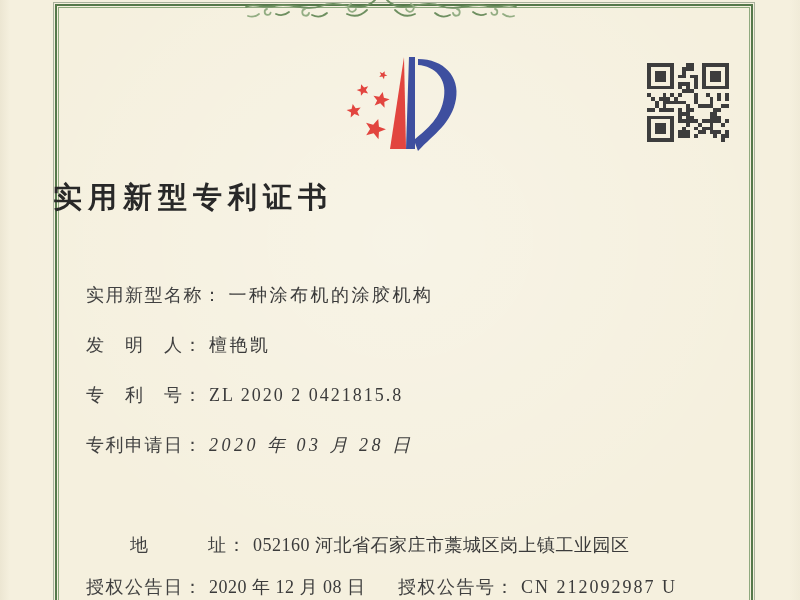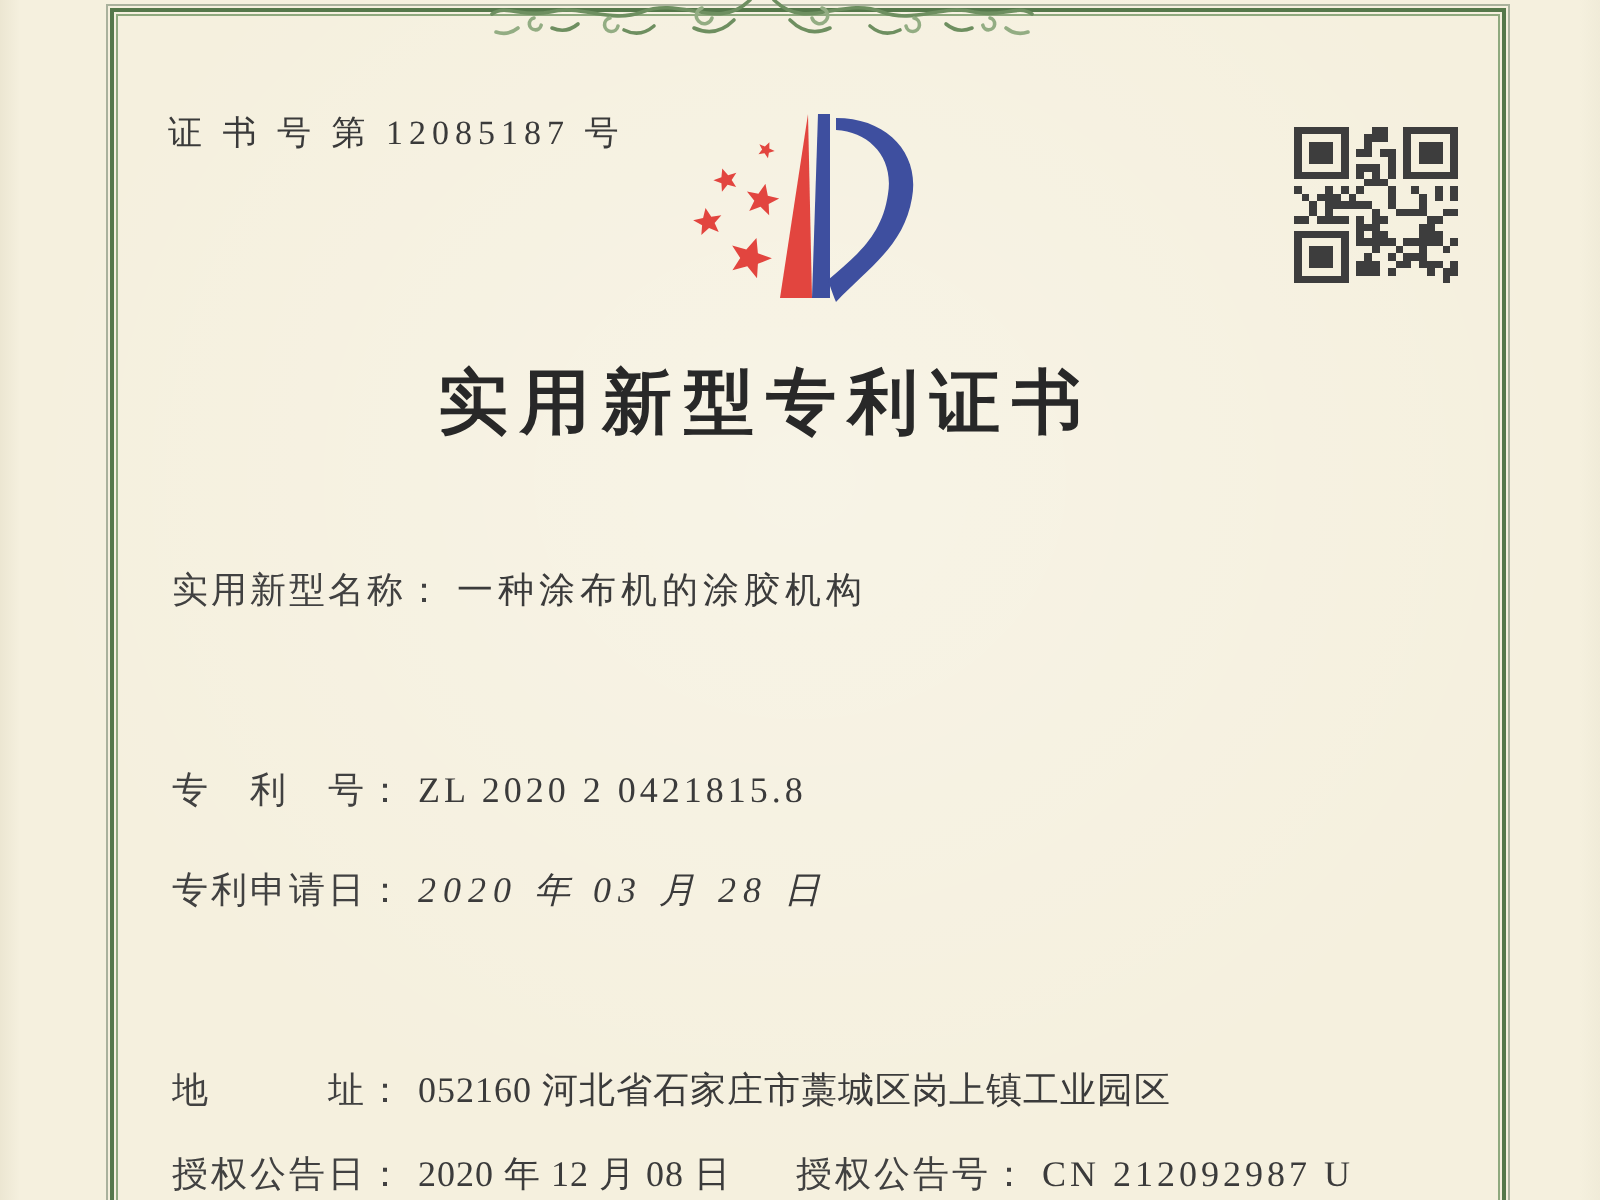--- a/index.html
+++ b/index.html
@@ -23,34 +23,34 @@
 
   .cert-number{
     position:absolute;left:84px;top:55px;
     font-size:17px;letter-spacing:3px;color:#3a3a3a;
   }
   .logo{position:absolute;left:338px;top:50px;width:130px;height:107px;}
   .qr{position:absolute;left:639px;top:56px;width:98px;height:93px;}
 
   .title{
     position:absolute;left:53px;top:178px;width:660px;
-    text-align:center;
-    font-size:35px;font-weight:700;letter-spacing:6px;
+    text-align:left;
+    font-size:29px;font-weight:700;letter-spacing:6px;
     color:#282828;
   }
 
   .row{position:absolute;left:86px;font-size:18px;white-space:nowrap;}
   .row .lab{letter-spacing:1.5px;color:#414141;}
   .row .val{margin-left:6px;letter-spacing:2.5px;color:#3b3b3b;text-align:center;}
   .val.v-latin{letter-spacing:2px;}
   .val.v-wide{letter-spacing:3.5px;font-style:italic;}
   .val.v-addr{letter-spacing:0.5px;}
   .val.v-tight{letter-spacing:0.5px;}
   .r1{top:283px;} .r2{top:333px;} .r3{top:383px;}
-  .r4{top:433px;} .r5{top:483px;} .r6{top:533px;}
+  .r4{top:433px;} .r5{top:483px;} .r6{top:533px;margin-left:44px;}
   .r7{top:575px;}
   .grant-no{position:absolute;left:312px;top:0;}
 </style>
 </head>
 <body>
 
 <div class="page">
 
   <div class="frame-a">
     <div class="frame-b">
@@ -65,21 +65,20 @@
       <path d="M190,15 q7,6 15,2"></path>
       <path d="M228,14 q6,5 13,2"></path>
       <path d="M166,6 a4,4 0 1,1 -5,5" stroke="#93ad83"></path>
       <path d="M212,11 a3.4,3.4 0 1,1 -4,4" stroke="#93ad83"></path>
       <path d="M250,11 a3,3 0 1,1 -3.6,3.6" stroke="#93ad83"></path>
       <path d="M258,16 q5,4 11,2" stroke="#93ad83"></path>
     </g>
     <use href="#orn-half" xlink:href="#orn-half" transform="translate(272,0) scale(-1,1)"></use>
   </svg>
 
-  <div class="cert-number">证 书 号 第 12085187 号</div>
 
   <svg class="logo" viewBox="0 0 130 105" xmlns="http://www.w3.org/2000/svg">
     <defs>
       <path id="star" d="M0,-11 L3.2,-3.6 L11,-3.4 L4.9,1.6 L6.8,9 L0,4.6 L-6.8,9 L-4.9,1.6 L-11,-3.4 L-3.2,-3.6 Z"></path>
     </defs>
     <g fill="#e2453f">
       <use href="#star" xlink:href="#star" transform="translate(45,24) rotate(24) scale(0.38)"></use>
       <use href="#star" xlink:href="#star" transform="translate(25,39) rotate(-18) scale(0.55)"></use>
       <use href="#star" xlink:href="#star" transform="translate(43,49) rotate(12) scale(0.75)"></use>
       <use href="#star" xlink:href="#star" transform="translate(16,60) rotate(-10) scale(0.65)"></use>
@@ -215,20 +214,23 @@
         <rect x="2" y="16" width="7" height="7"></rect>
         <rect x="3" y="17" width="5" height="5" fill="#f5f0de"></rect>
         <rect x="4" y="18" width="3" height="3"></rect>
       </svg></div>
 
   <div class="title">实用新型专利证书</div>
 
   <div class="row r1">
     <span class="lab">实用新型名称：</span><span class="val">一种涂布机的涂胶机构</span>
   </div>
+  <div class="row r2">
+    <span class="lab">发　明　人：</span><span class="val">檀艳凯</span>
+  </div>
   <div class="row r3">
     <span class="lab">专　利　号：</span><span class="val v-latin">ZL 2020 2 0421815.8</span>
   </div>
   <div class="row r4">
     <span class="lab">专利申请日：</span><span class="val v-wide">2020 年 03 月 28 日</span>
   </div>
   <div class="row r6">
     <span class="lab">地　　　址：</span><span class="val v-addr">052160 河北省石家庄市藁城区岗上镇工业园区</span>
   </div>
   <div class="row r7">

